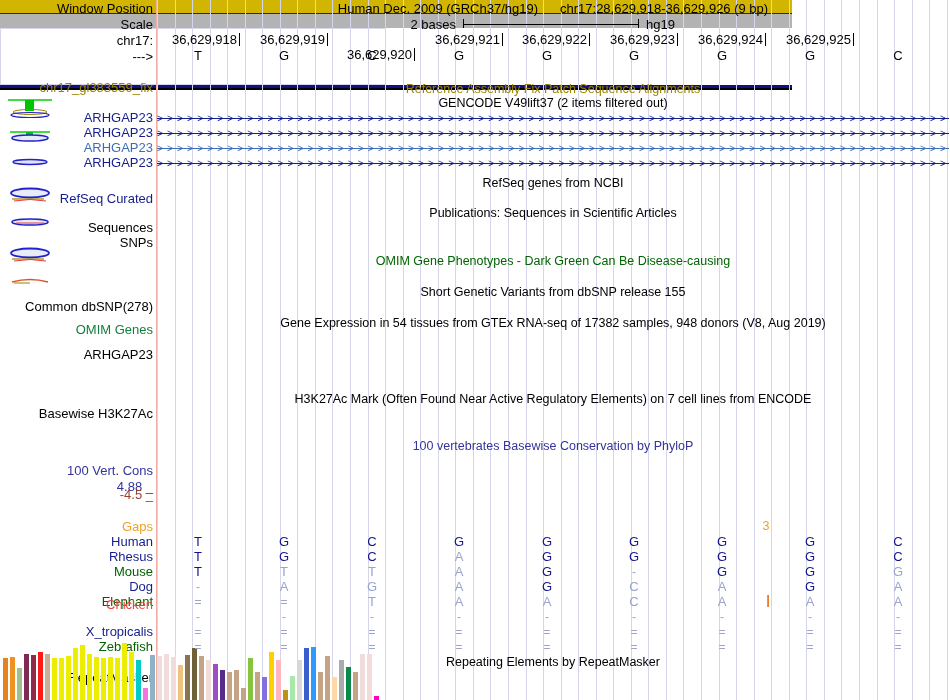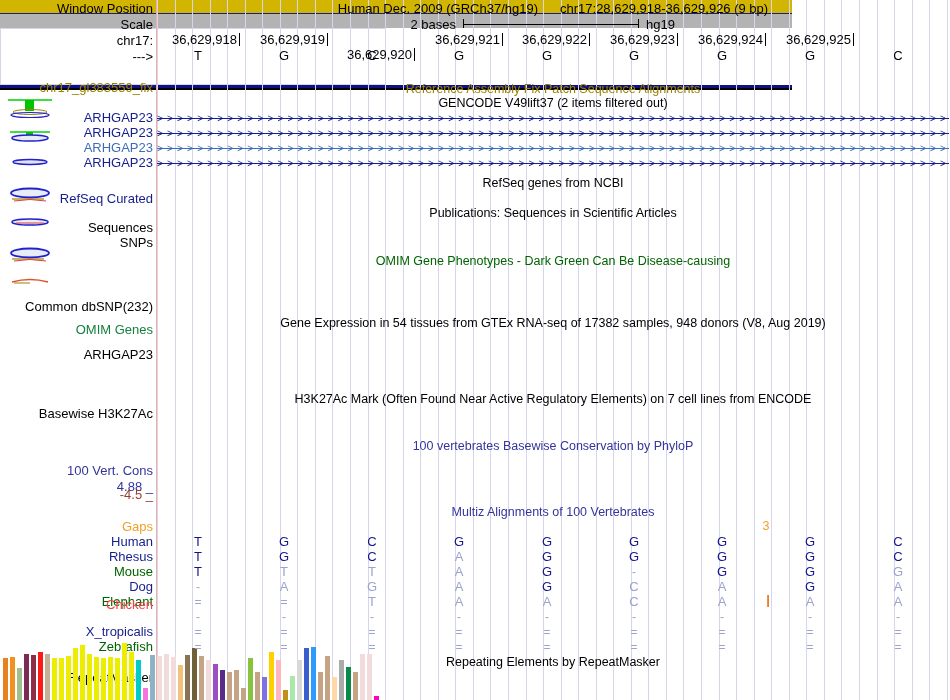--- a/index.html
+++ b/index.html
@@ -44,45 +44,45 @@
       <div class="lab" style="top: 50px; color: rgb(0, 0, 0);">---&gt;</div>
       <div class="lab" style="top: 81px; color: rgb(155, 131, 0);">chr17_gl383559_fix</div>
       <div class="lab" style="top: 111px; color: rgb(20, 30, 140);">ARHGAP23</div>
       <div class="lab" style="top: 126px; color: rgb(20, 30, 140);">ARHGAP23</div>
       <div class="lab" style="top: 141px; color: rgb(62, 109, 181);">ARHGAP23</div>
       <div class="lab" style="top: 156px; color: rgb(20, 30, 140);">ARHGAP23</div>
       <div class="lab" style="top: 192px; color: rgb(20, 30, 140);">RefSeq Curated</div>
       <div class="lab" style="top: 221px; color: rgb(0, 0, 0);">Sequences</div>
       <div class="lab" style="top: 236px; color: rgb(0, 0, 0);">SNPs</div>
       <div class="lab" style="top: 280px; color: #15803d; margin-top: 43px;">OMIM Genes</div>
-      <div class="lab" style="top: 300px; color: rgb(0, 0, 0);">Common dbSNP(232)</div>
+      <div class="lab" style="top: 300px; color: rgb(0, 0, 0);">Common dbSNP(278)</div>
       <div class="lab" style="top: 348px; color: rgb(0, 0, 0);">ARHGAP23</div>
       <div class="lab" style="top: 407px; color: rgb(0, 0, 0);">Basewise H3K27Ac</div>
       <div class="lab" style="top: 440px; color: rgb(52, 52, 156); margin-top: 40px;">4.88 _</div>
       <div class="lab" style="top: 464px; color: rgb(52, 52, 156);">100 Vert. Cons</div>
       <div class="lab" style="top: 488px; color: rgb(153, 64, 46);">-4.5 _</div>
       <div class="lab" style="top: 520px; color: rgb(240, 160, 40);">Gaps</div>
       <div class="lab" style="top: 671px; color: rgb(0, 0, 0);">RepeatMasker</div>
       <div class="lab" style="top: 535px; color: rgb(20, 30, 140);">Human</div>
       <div class="lab" style="top: 550px; color: rgb(20, 30, 140);">Rhesus</div>
       <div class="lab" style="top: 565px; color: rgb(0, 100, 0);">Mouse</div>
       <div class="lab" style="top: 580px; color: rgb(20, 30, 140);">Dog</div>
       <div class="lab" style="top: 595px; color: rgb(0, 100, 0);">Elephant</div>
       <div class="lab" style="top: 598px; color: #ef4444;">Chicken</div>
       <div class="lab" style="top: 625px; color: rgb(20, 30, 140);">X_tropicalis</div>
       <div class="lab" style="top: 640px; color: rgb(0, 100, 0);">Zebrafish</div>
       <div class="ttl" style="top: 63px; color: rgb(155, 131, 0); margin-top: 20px;">Reference Assembly Fix Patch Sequence Alignments</div>
       <div class="ttl" style="top: 97px; color: rgb(0, 0, 0);">GENCODE V49lift37 (2 items filtered out)</div>
       <div class="ttl" style="top: 207px; color: rgb(0, 0, 0);">Publications: Sequences in Scientific Articles</div>
       <div class="ttl" style="top: 177px; color: rgb(0, 0, 0);">RefSeq genes from NCBI</div>
       <div class="ttl" style="top: 255px; color: rgb(0, 100, 0);">OMIM Gene Phenotypes - Dark Green Can Be Disease-causing</div>
+      <div class="ttl" style="top: 286px; color: rgb(0, 0, 0);">Short Genetic Variants from dbSNP release 155</div>
       <div class="ttl" style="top: 317px; color: rgb(0, 0, 0);">Gene Expression in 54 tissues from GTEx RNA-seq of 17382 samples, 948 donors (V8, Aug 2019)</div>
       <div class="ttl" style="top: 393px; color: rgb(0, 0, 0);">H3K27Ac Mark (Often Found Near Active Regulatory Elements) on 7 cell lines from ENCODE</div>
       <div class="ttl" style="top: 440px; color: rgb(52, 52, 156);">100 vertebrates Basewise Conservation by PhyloP</div>
-      <div class="ttl" style="top: 506px; color: rgb(52, 52, 156);">Multiz Alignments of 100 Vertebrates</div>
       <div class="ttl" style="top: 656px; color: rgb(0, 0, 0);">Repeating Elements by RepeatMasker</div>
       <div class="rnum" style="right: 710px;">36,629,918</div>
       <div class="rnum" style="right: 622px;">36,629,919</div>
       <div class="rnum" style="right: 535px; margin-top: 15px;">36,629,920</div>
       <div class="rnum" style="right: 447px;">36,629,921</div>
       <div class="rnum" style="right: 360px;">36,629,922</div>
       <div class="rnum" style="right: 272px;">36,629,923</div>
       <div class="rnum" style="right: 184px;">36,629,924</div>
       <div class="rnum" style="right: 96px;">36,629,925</div>
       <div class="base" style="left: 198px; top: 49px;">T</div>

